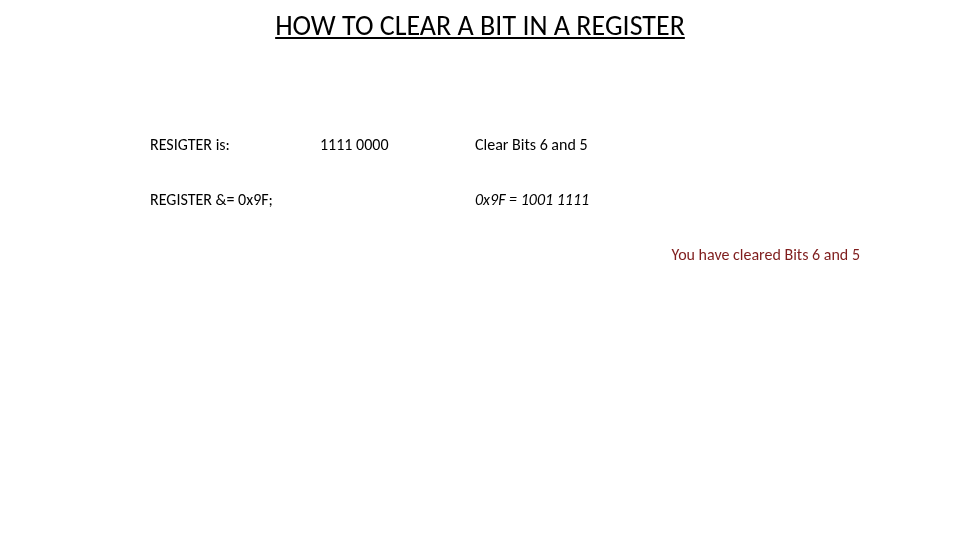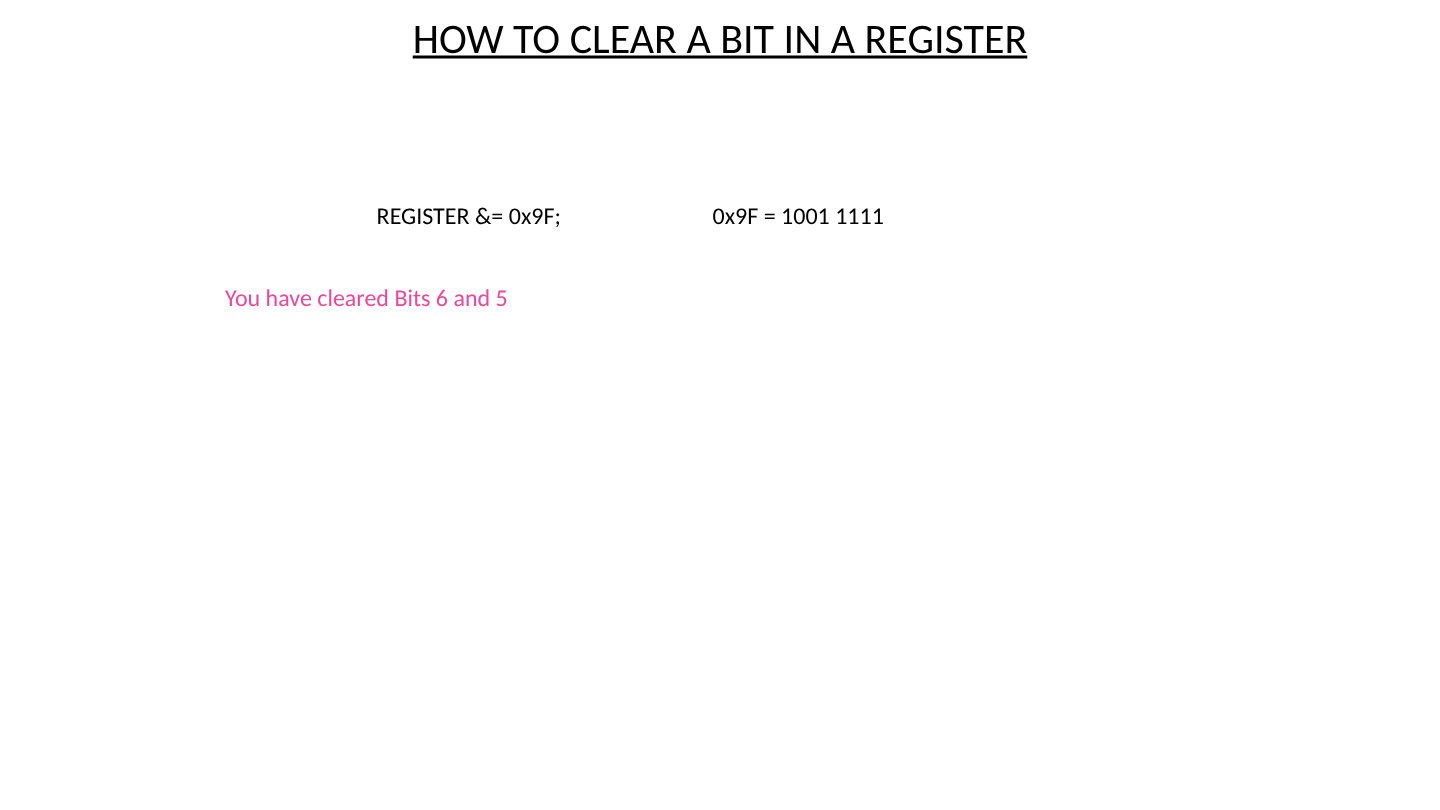--- a/index.html
+++ b/index.html
@@ -41,43 +41,49 @@
       width: 155px;
     }
     .col-c {
       flex: 1;
     }
     .row2 {
       display: flex;
     }
     .row2 .col-left {
       width: 325px;
-      text-align: center;
     }
     .row2 .col-right {
       flex: 1;
+      font-style: italic;
     }
     .indent {
       padding-left: 38px;
     }
     .result {
-      color: #ec4899;
+      color: #7f1d1d;
+      text-align: right;
       margin-top: 36px;
       padding-right: 40px;
       font-size: 16px;
     }
   </style>
 </head>
 <body>
 
 <div class="title">
   <span>HOW TO CLEAR A BIT IN A REGISTER</span><br>
 </div>
 
 <div class="content">
+  <div class="row1">
+    <div class="col-a">RESIGTER is:</div>
+    <div class="col-b">1111 0000</div>
+    <div class="col-c">Clear Bits 6 and 5</div>
+  </div>
 
   <div class="row2">
     <div class="col-left">REGISTER &amp;= 0x9F;</div>
     <div class="col-right">
       <div>0x9F =  1001 1111</div>
     </div>
   </div>
 
   <div class="result">You have cleared Bits 6 and 5</div>
 </div>

